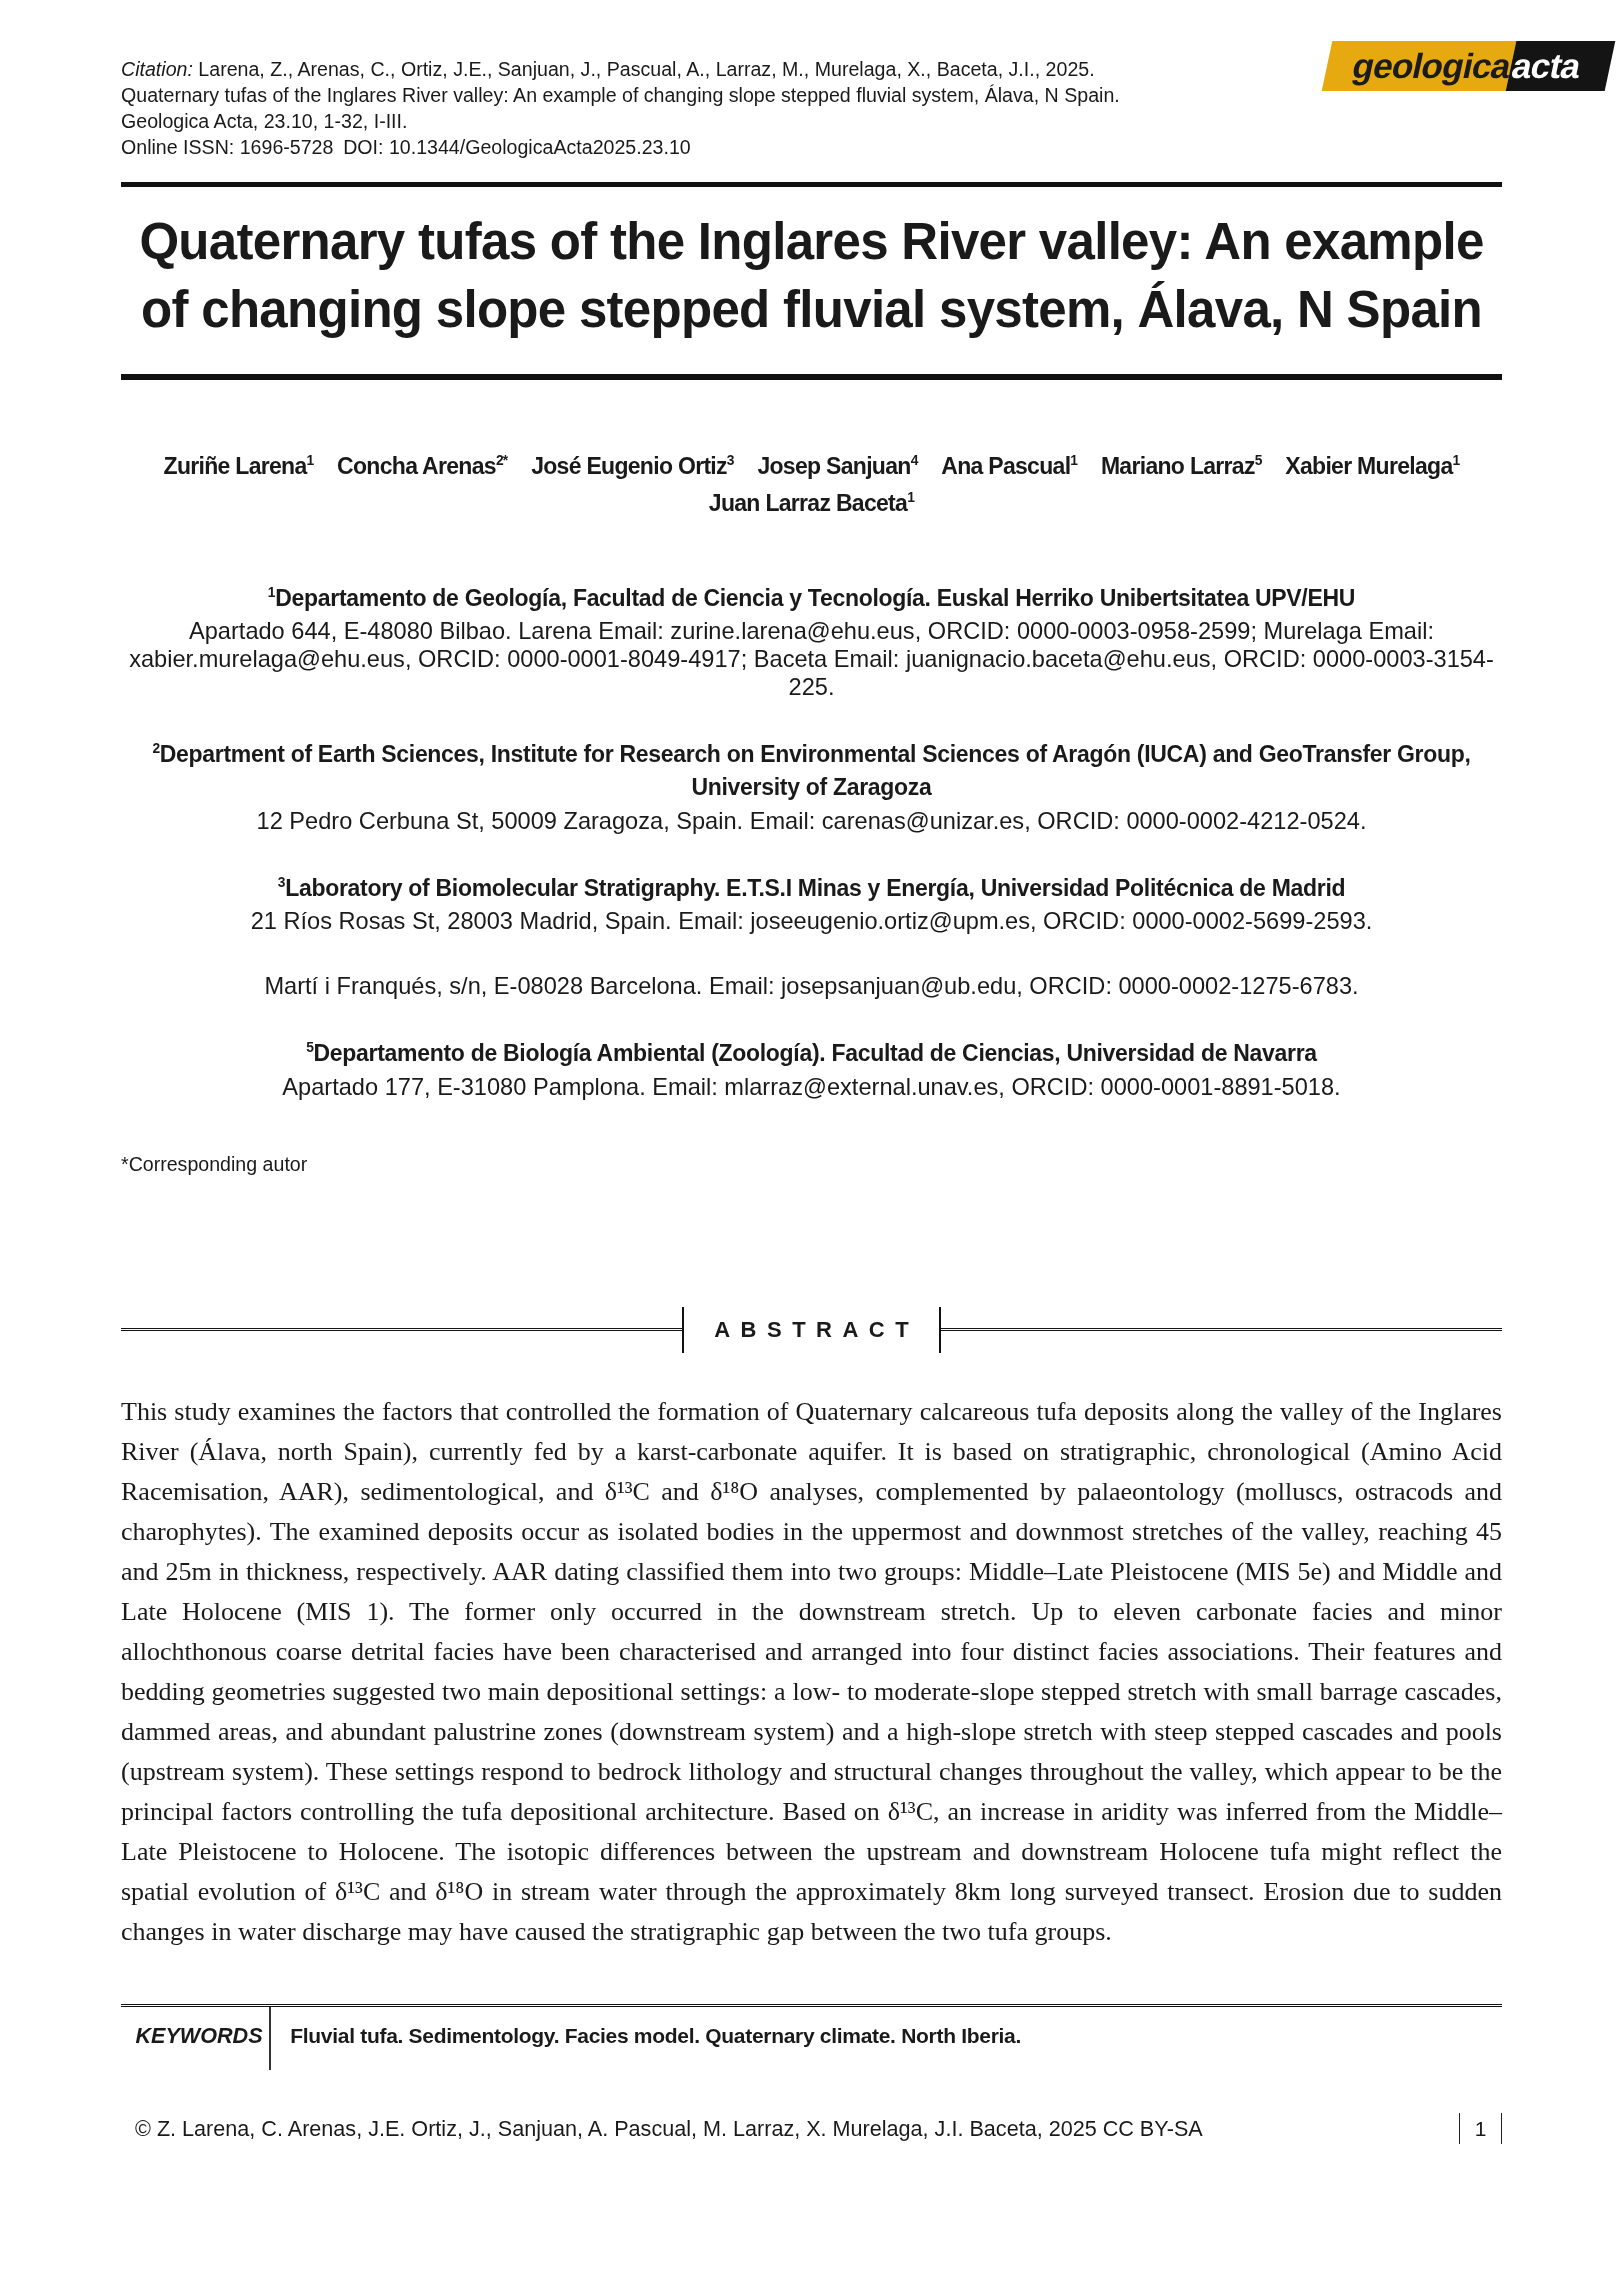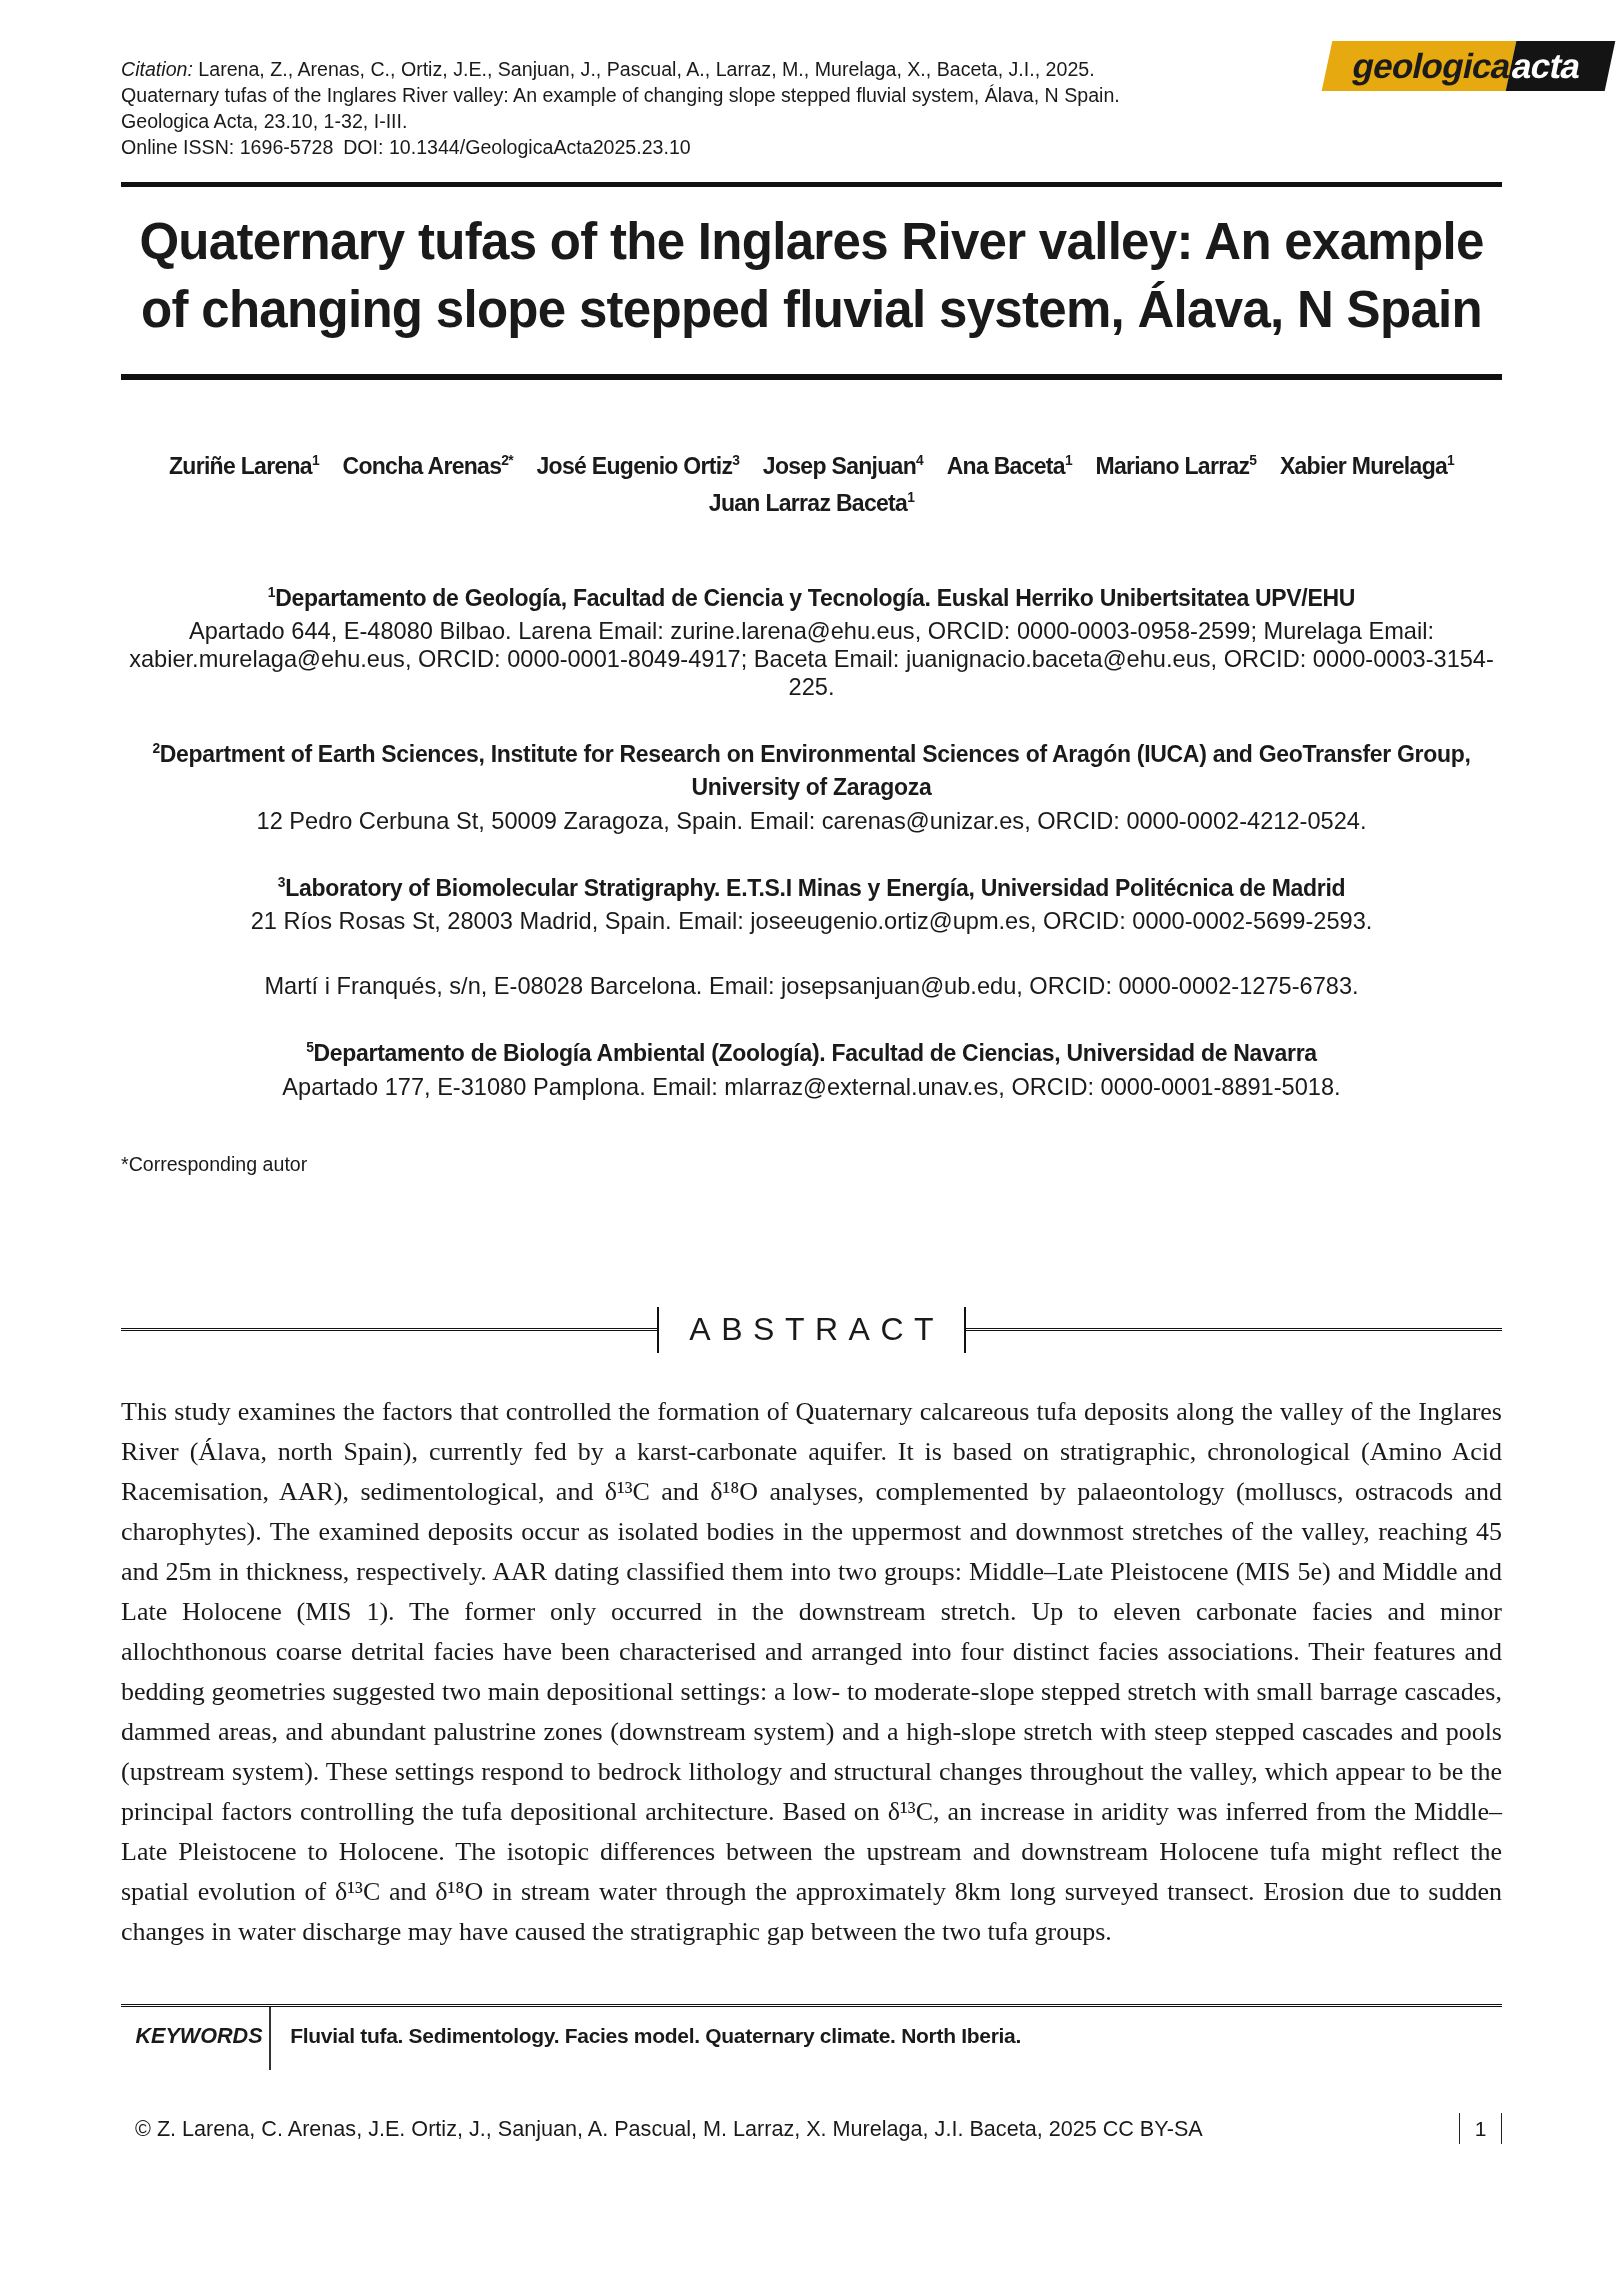--- a/index.html
+++ b/index.html
@@ -65,21 +65,21 @@
   .corresponding{margin-top:52px;font-size:19.6px;text-align:left;}
 
   
   .abstract-header{
     margin-top:131px;
     display:flex;align-items:center;
   }
   .abs-line{flex:1;height:0;border-top:3.9px double #111;}
   .abs-tick{width:2px;height:46px;background:#111;flex:0 0 auto;}
   .abs-word{
-    font-weight:normal;font-size:32px;letter-spacing:10.5px;
+    font-weight:bold;font-size:22px;letter-spacing:10.5px;
     padding:0 19.6px 0 30px;
     flex:0 0 auto;
   }
   .abstract-text{
     margin-top:39px;
     font-family:"Liberation Serif","DejaVu Serif",serif;
     font-size:26px;line-height:40px;
     text-align:justify;
   }
 
@@ -133,21 +133,21 @@
     <div class="rule-thick rule-title-top"></div>
     <h1 class="title">Quaternary tufas of the Inglares River valley: An example of changing slope stepped fluvial system, Álava, N Spain</h1>
     <div class="rule-thick"></div>
 
     <div class="authors">
       <div class="author-row">
         <span class="author"><span>Zuriñe Larena</span><sup>1</sup></span>
         <span class="author"><span>Concha Arenas</span><sup>2*</sup></span>
         <span class="author"><span>José Eugenio Ortiz</span><sup>3</sup></span>
         <span class="author"><span>Josep Sanjuan</span><sup>4</sup></span>
-        <span class="author"><span>Ana Baceta</span><sup>1</sup></span>
+        <span class="author"><span>Ana Pascual</span><sup>1</sup></span>
         <span class="author"><span>Mariano Larraz</span><sup>5</sup></span>
         <span class="author"><span>Xabier Murelaga</span><sup>1</sup></span>
       </div>
       <div class="author-row author-row2">
         <span class="author"><span>Juan Larraz Baceta</span><sup>1</sup></span>
       </div>
     </div>
 
     <div class="affiliations">
 

